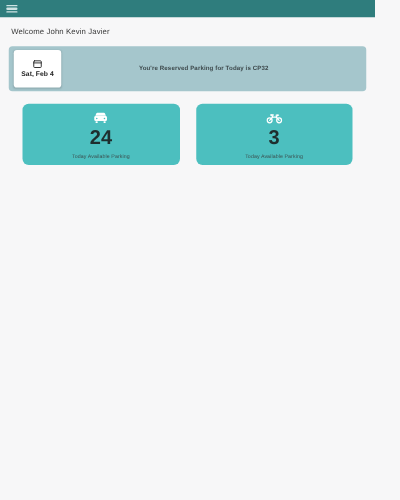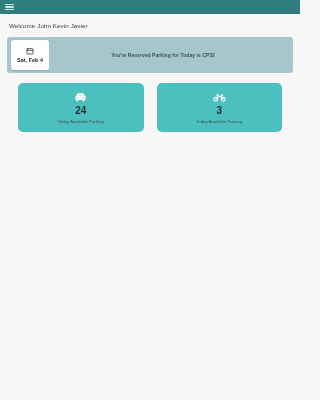--- a/index.html
+++ b/index.html
@@ -132,21 +132,21 @@
   }
 
   .stat-icon {
     width: 13px;
     height: 11px;
     display: block;
     margin-bottom: 2px;
   }
 
   .stat-value {
-    font-size: 10px;
+    font-size: 16px;
     font-weight: bold;
     color: #1e2e2e;
     line-height: 1;
   }
 
   .stat-caption {
     font-size: 4.2px;
     color: #3c5252;
     letter-spacing: 0.08px;
     margin-top: 2px;

